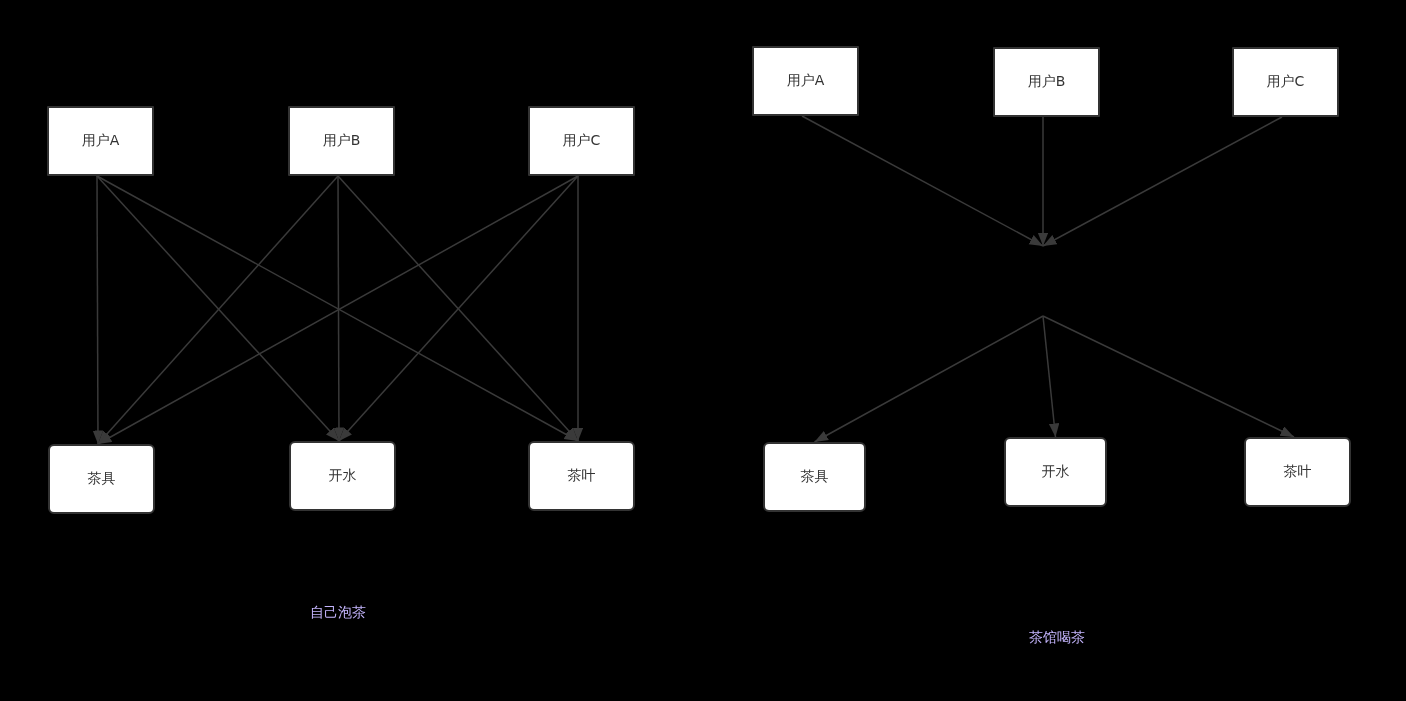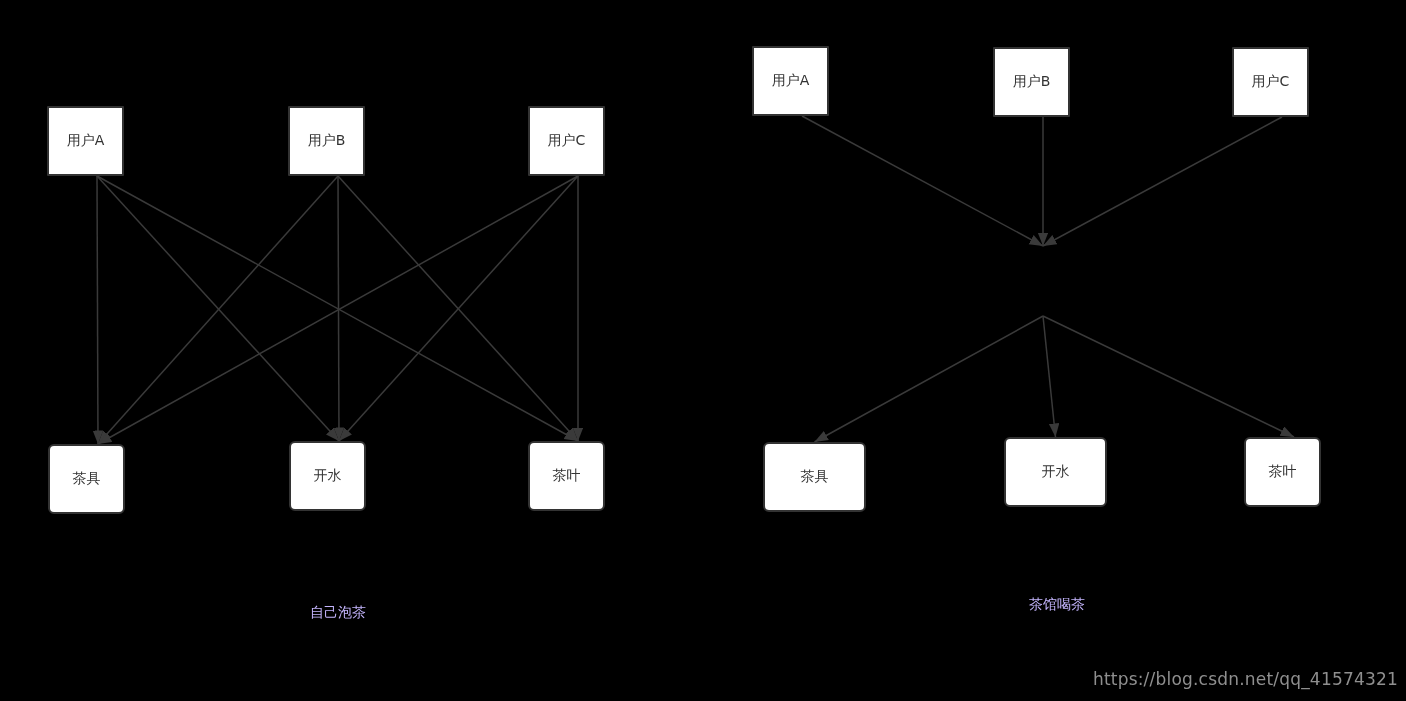--- a/index.html
+++ b/index.html
@@ -7,21 +7,21 @@
     width: 1406px; height: 701px;
     background: #000000;
     overflow: hidden;
     font-family: "DejaVu Sans", "Liberation Sans", sans-serif;
     position: relative;
   }
   .canvas { position: absolute; left: 0; top: 0; width: 1406px; height: 701px; }
   #edges-svg { position: absolute; left: 0; top: 0; width: 1406px; height: 701px; }
   .node {
     position: absolute;
-    width: 77px; height: 70px;
+    width: 107px; height: 70px;
     background: #ffffff;
     border: 2px solid #333333;
     box-sizing: border-box;
     display: flex; align-items: center; justify-content: center;
     color: #333333;
     font-size: 14px;
     white-space: nowrap;
   }
   .node.sharp { border-radius: 1px; }
   .node.round { border-radius: 6px; }
@@ -75,17 +75,16 @@
   <div class="node round" style="left:289px; top:441px;">开水</div>
   <div class="node round" style="left:528px; top:441px;">茶叶</div>
   <div class="caption" style="left:288px; top:604px;">自己泡茶</div>
 
   <div class="node sharp" style="left:752px;  top:46px;">用户A</div>
   <div class="node sharp" style="left:993px;  top:47px;">用户B</div>
   <div class="node sharp" style="left:1232px; top:47px;">用户C</div>
   <div class="node round" style="left:763px;  top:442px; width:103px;">茶具</div>
   <div class="node round" style="left:1004px; top:437px; width:103px;">开水</div>
   <div class="node round" style="left:1244px; top:437px;">茶叶</div>
-  <div class="caption" style="left:1007px; top:596px;">茶馆喝茶</div>
+  <div class="caption" style="left:1007px; top:629px;">茶馆喝茶</div>
 
-  <div class="watermark">https://blog.csdn.net/qq_41574321</div>
 
 </div>
 
 </body></html>

